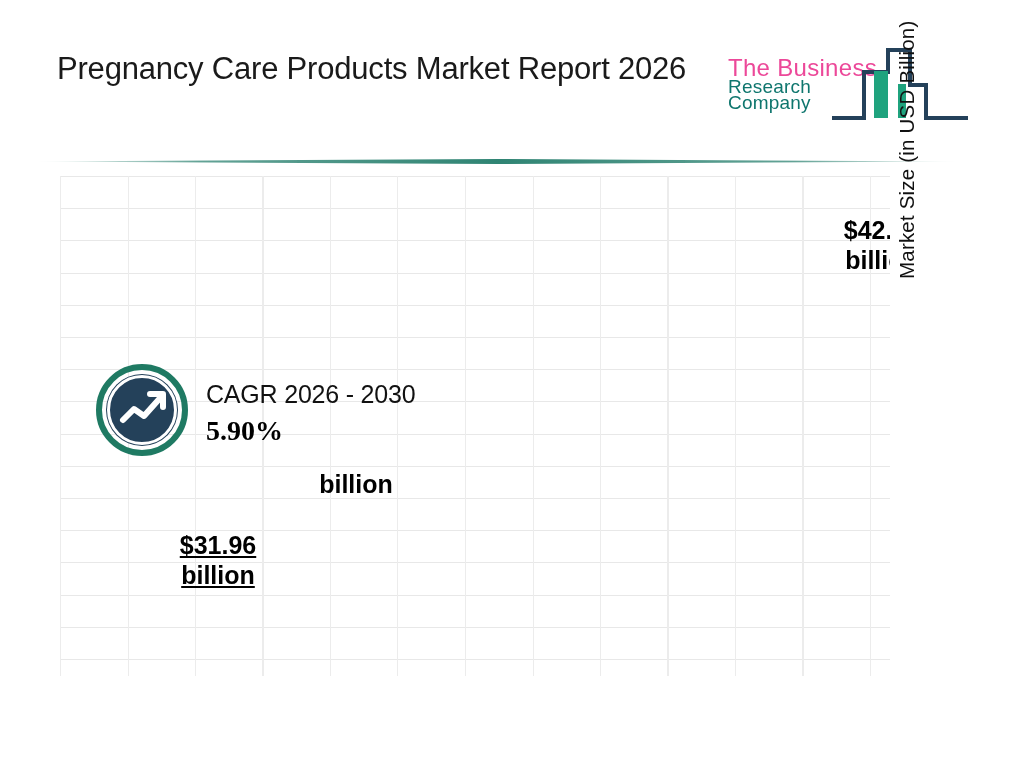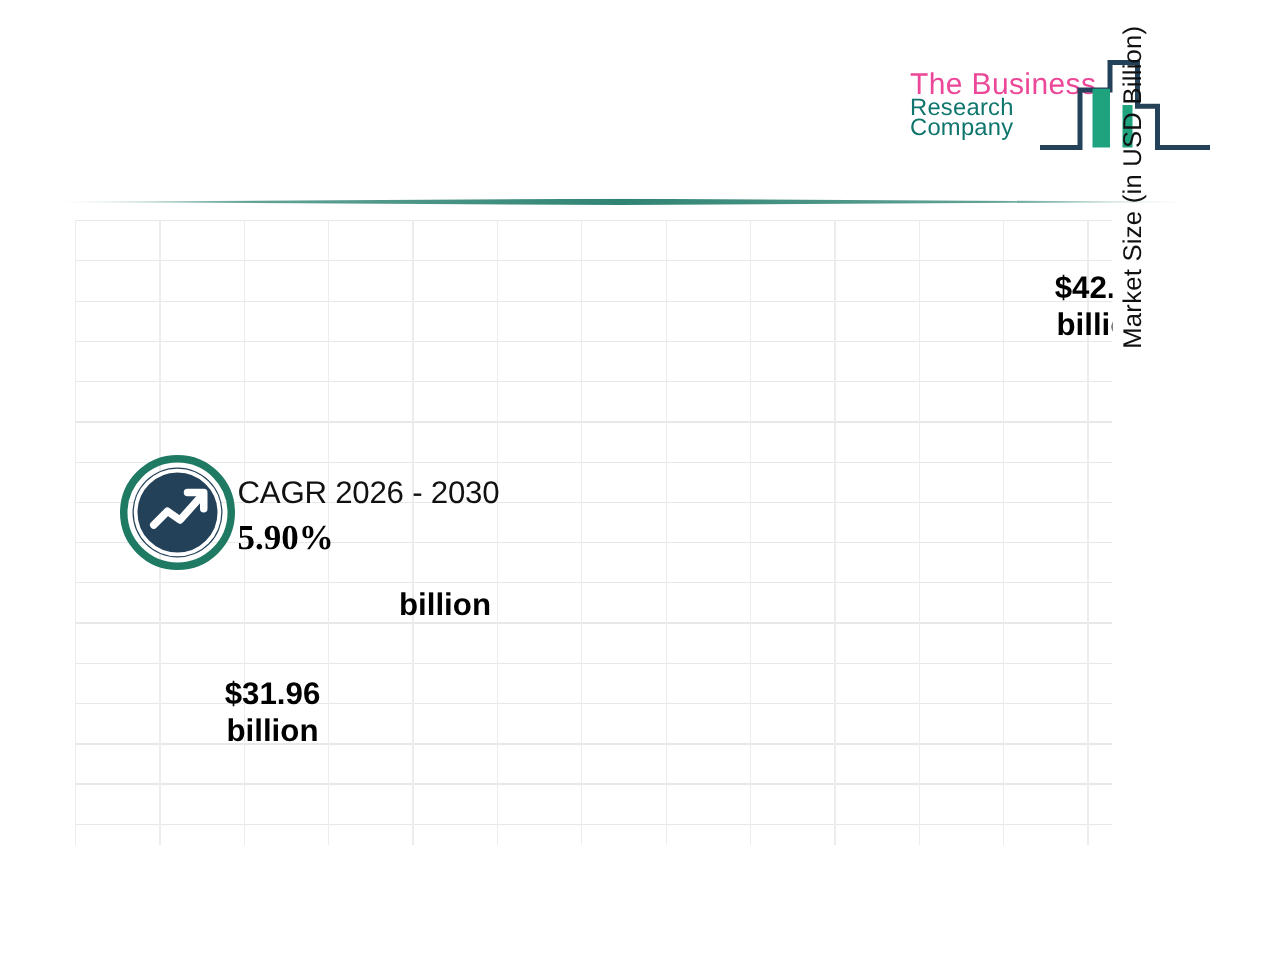--- a/index.html
+++ b/index.html
@@ -134,21 +134,21 @@
     left: 96px; top: 200px;
     height: 104px;
   }
   #cagr-icon {
     position: absolute;
     left: 0; top: 0;
     width: 92px; height: 92px;
   }
   #cagr-text {
     position: absolute;
-    left: 94px; top: 12px;
+    left: 110px; top: 12px;
     white-space: nowrap;
   }
   #cagr-period {
     font-size: 25px;
     color: #111111;
     line-height: 36px;
     letter-spacing: -0.2px;
   }
   #cagr-value {
     font-size: 28px;
@@ -156,20 +156,21 @@
     color: #000000;
     line-height: 38px;
     font-family: Liberation Serif, serif;
   }
 </style>
 </head>
 <body>
 
 <div id="header">
 
+  <div id="report-title">Pregnancy Care Products Market Report 2026</div>
 
   <div id="logo">
     <div id="logo-text">
       <div id="logo-line1">The Business</div>
       <div id="logo-line2">Research Company</div>
     </div>
     <svg id="logo-mark" viewBox="0 0 140 88" xmlns="http://www.w3.org/2000/svg">
       <polyline points="2,80 34,80 34,34 58,34 58,12 80,12 80,47 96,47 96,80 138,80" fill="none" stroke="#24415a" stroke-width="4" stroke-linejoin="miter"></polyline>
       <rect x="44" y="33" width="14" height="47" fill="#1fa37e"></rect>
       <rect x="68" y="46" width="8" height="34" fill="#1fa37e"></rect>
@@ -191,21 +192,21 @@
 </div>
 
 <div id="chart">
 
   <div id="plot">
     <div class="gridlines-h"></div>
     <div class="gridlines-v"></div>
 
     <div id="bars-layer"></div>
     <div id="labels-layer">
-        <div class="bar-label" style="left: 88px; top: 364px;">
+        <div class="bar-label" style="left: 88px; top: 354px; text-decoration: underline;">
           <div>$31.96</div>
           <div>billion</div>
         </div>
         <div class="bar-label" style="left: 226px; top: 293px;">
           <div>billion</div>
         </div>
         <div class="bar-label" style="left: 752px; top: 39px;">
           <div>$42.72</div>
           <div>billion</div>
         </div>

